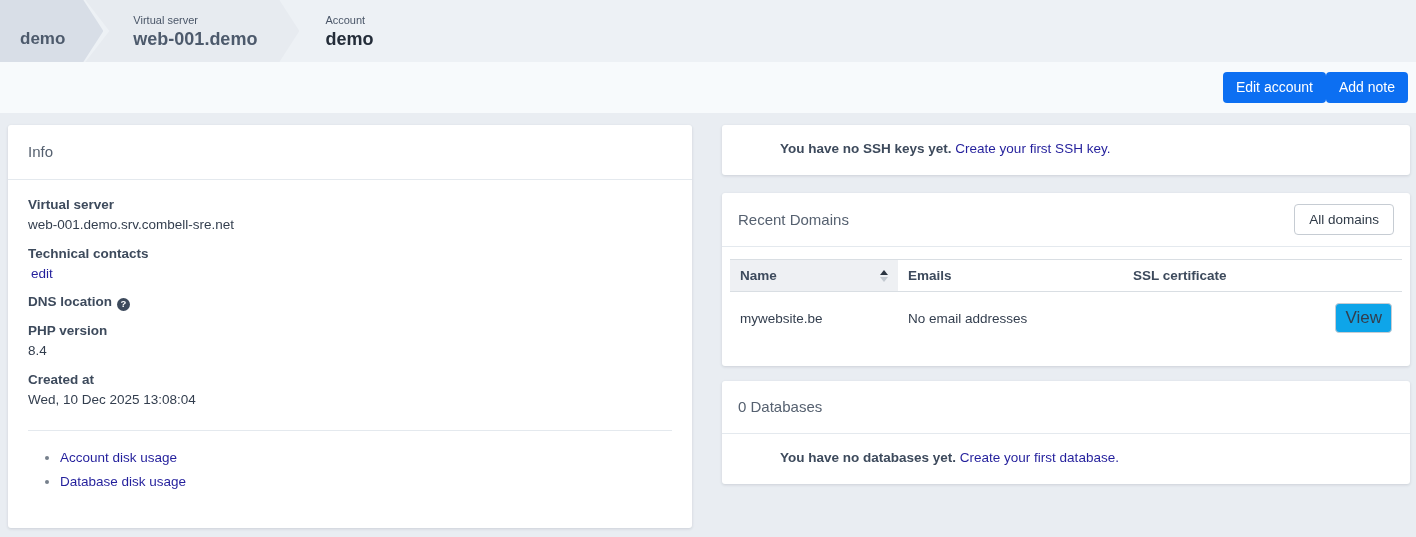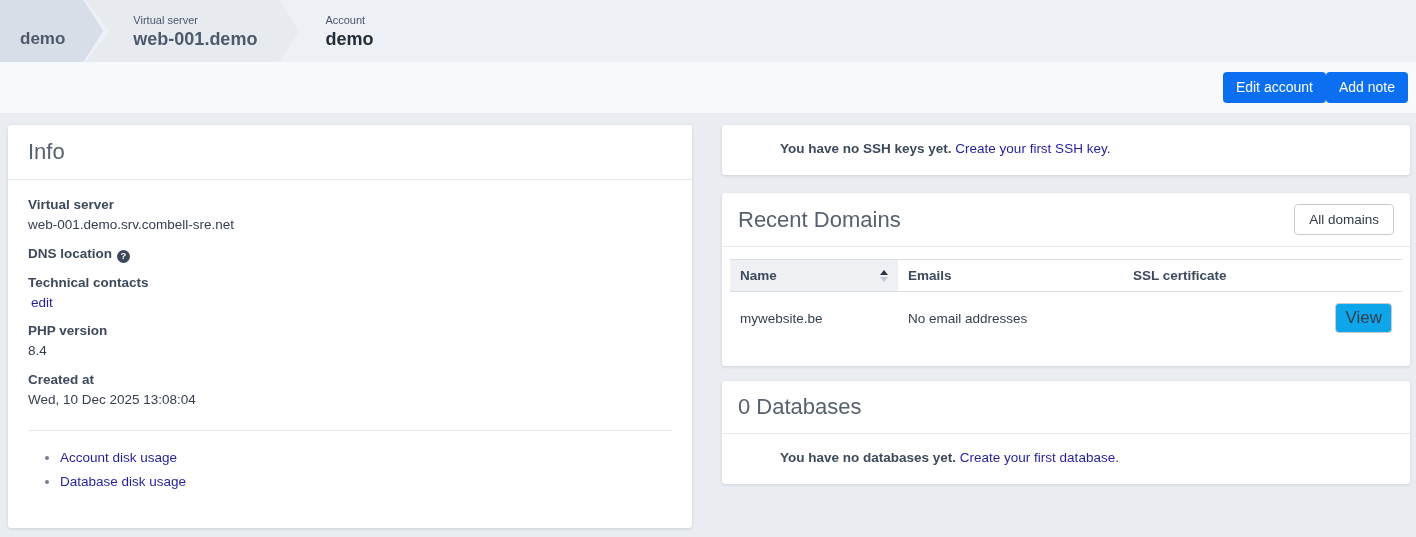--- a/index.html
+++ b/index.html
@@ -27,21 +27,21 @@
   .toolbar { height:51px; background:#f7fafc; display:flex; align-items:center;
     justify-content:flex-end; padding:0 8px; }
   .btn-primary { background:#0c6ff2; color:#fff; border:none; border-radius:4px;
     font-size:14px; padding:7px 13px; font-family:inherit; cursor:pointer; line-height:17px; }
 
   
   .content { display:flex; gap:30px; padding:12px 6px 0 8px; align-items:flex-start; }
   .card { background:#fff; border-radius:3px; box-shadow:0 1px 3px rgba(27,33,58,.14); }
   .card-header { padding:13px 20px; border-bottom:1px solid #e4e9ee;
     display:flex; align-items:center; justify-content:space-between; }
-  .card-title { font-size:22px; color:#566170; font-weight:normal; margin:0; line-height:28px; }
+  .card-title { font-size:15px; color:#566170; font-weight:normal; margin:0; line-height:28px; }
 
   
   .col-left { width:684px; flex:none; }
   .info-card { min-height:403px; }
   .info-body { padding:16px 20px 20px; }
   .field { margin-bottom:11px; }
   .field-label { font-weight:bold; font-size:13.5px; color:#3d4a5c; line-height:18px; }
   .field-value { font-size:13.5px; color:#333e4e; line-height:18px; margin-top:2px; }
   a.navy { color:#231f9c; text-decoration:none; font-size:13.5px; cursor:pointer; }
   .edit-link { display:inline-block; padding-left:3px; margin-top:3px; }
@@ -115,27 +115,27 @@
     <div class="card info-card">
       <div class="card-header">
         <h2 class="card-title">Info</h2>
       </div>
       <div class="info-body">
         <div class="field">
           <div class="field-label">Virtual server</div>
           <div class="field-value">web-001.demo.srv.combell-sre.net</div>
         </div>
         <div class="field">
+          <div class="field-label">Technical contacts</div>
+          <a class="navy edit-link">edit</a>
+        </div>
+        <div class="field">
           <div class="field-label">
             <span>DNS location</span><span class="help-icon"></span>
           </div>
-        </div>
-        <div class="field">
-          <div class="field-label">Technical contacts</div>
-          <a class="navy edit-link">edit</a>
         </div>
         <div class="field">
           <div class="field-label">PHP version</div>
           <div class="field-value">8.4</div>
         </div>
         <div class="field">
           <div class="field-label">Created at</div>
           <div class="field-value">Wed, 10 Dec 2025 13:08:04</div>
         </div>
 

